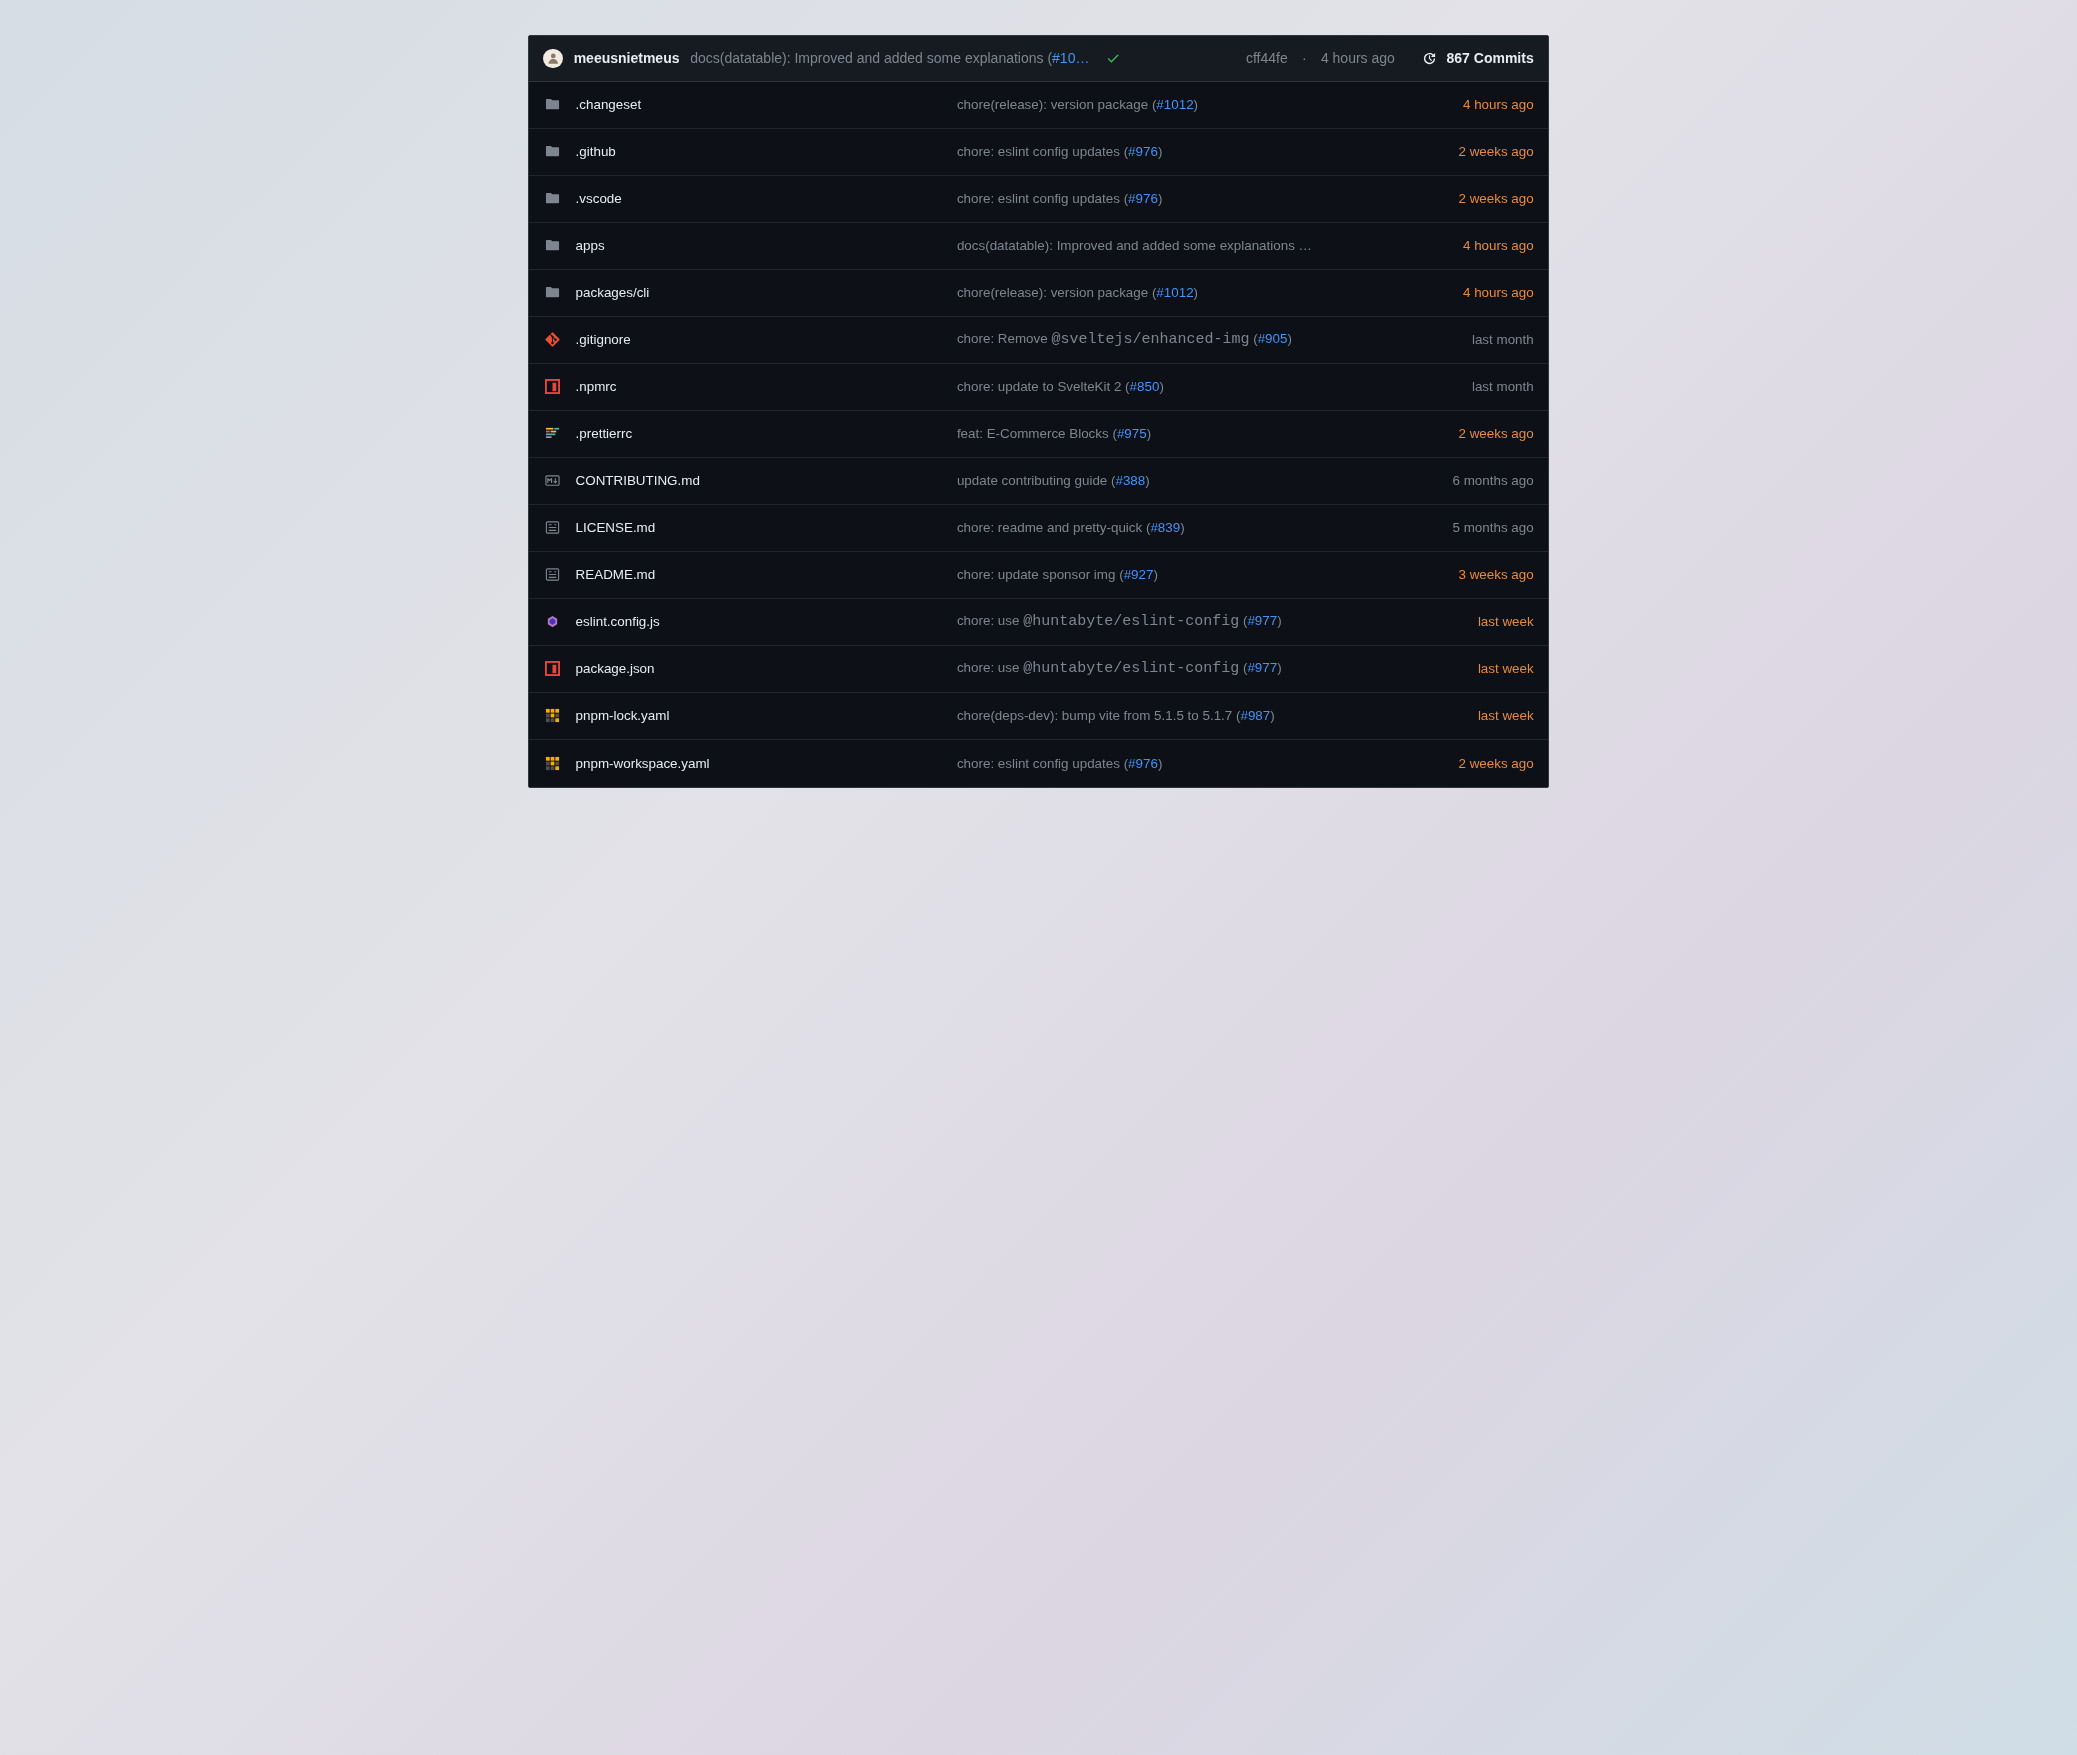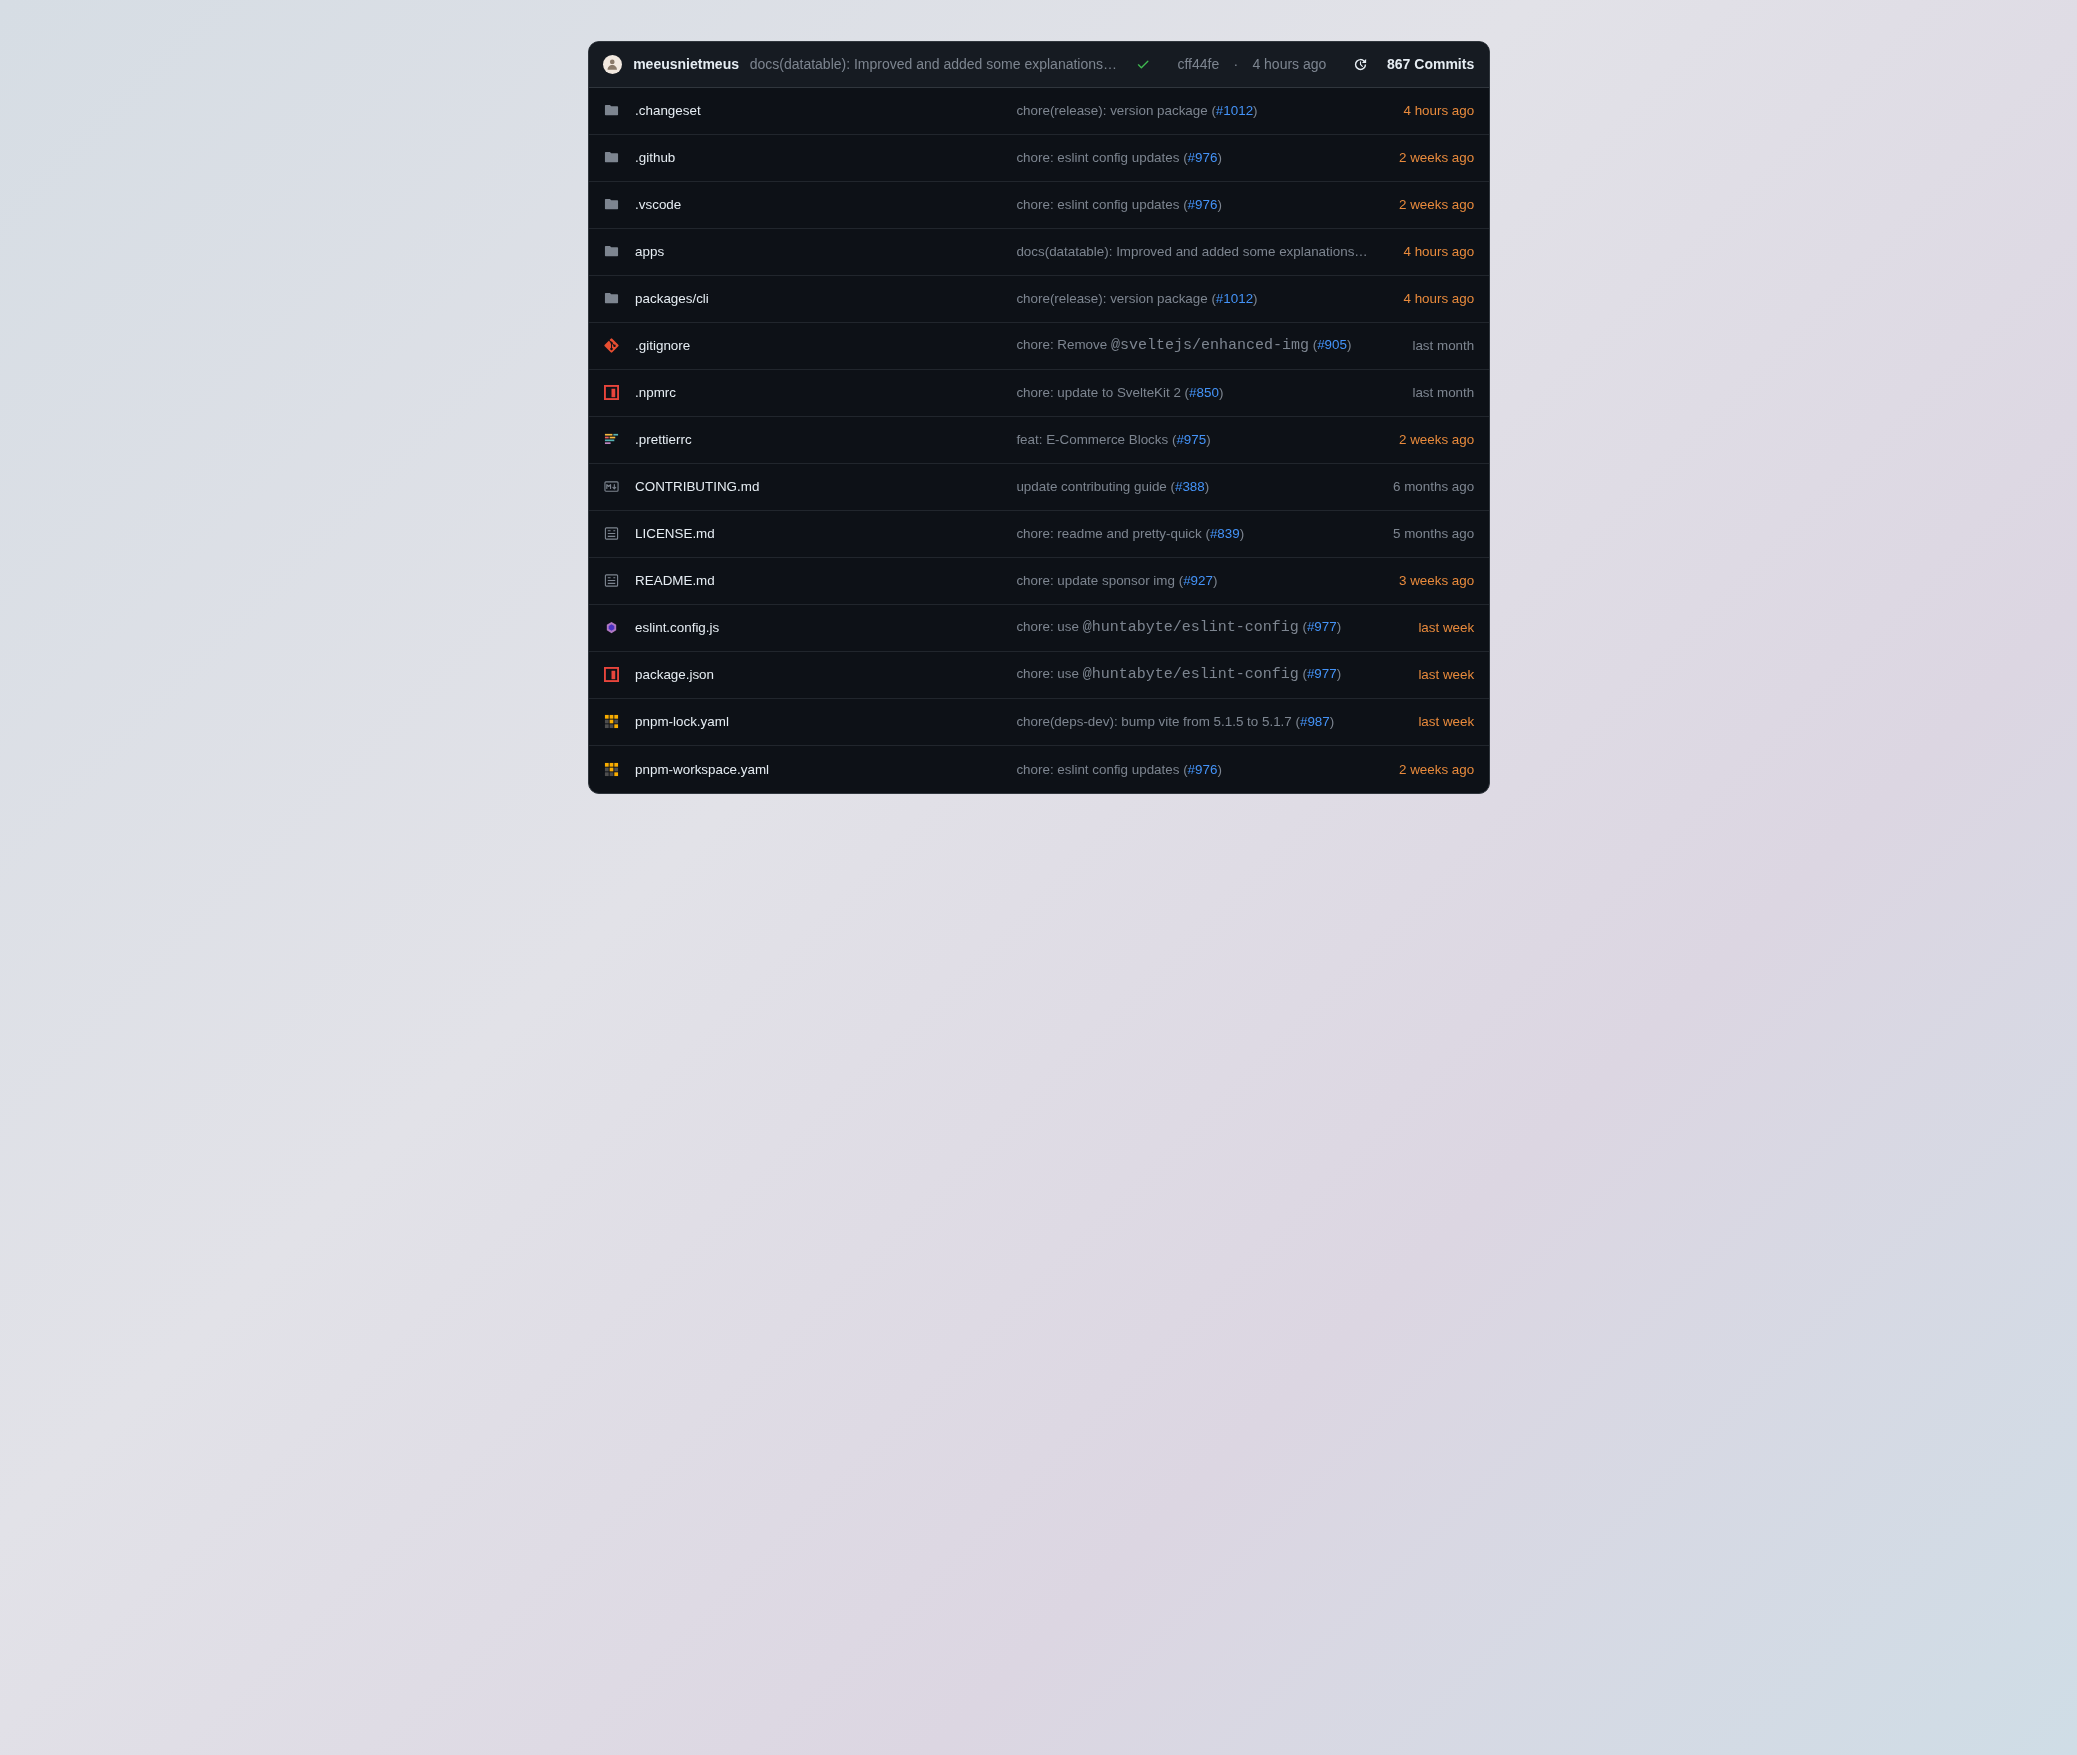--- a/index.html
+++ b/index.html
@@ -14,25 +14,25 @@
   }
   *{box-sizing:border-box;margin:0;padding:0;}
   html,body{height:100%;}
   body{
     font-family:-apple-system,BlinkMacSystemFont,"Segoe UI",Helvetica,Arial,sans-serif;
     background:linear-gradient(135deg,#d6dde4 0%,#e2e2e8 40%,#dcd6e2 70%,#cfdde6 100%);
     padding:25px;
     font-size:14px;
   }
   .box{
-    width:902px;
-    margin:16px auto;
+    width:1021px;
+    margin:10px auto;
     background:var(--bg);
     border:0.9px solid var(--border);
-    border-radius:11px;
+    border-radius:2px;
     overflow:hidden;
   }
   .header{
     display:flex;
     align-items:center;
     gap:10.7px;
     padding:12.5px 14.3px;
     background:#161b22;
     border-bottom:0.9px solid var(--border);
     white-space:nowrap;
@@ -44,21 +44,21 @@
     display:flex;align-items:center;justify-content:center;
   }
   .author{color:var(--text);font-weight:600;}
   .commit-msg{color:var(--muted);overflow:hidden;text-overflow:ellipsis;flex:0 1 auto;}
   .commit-msg .pr{color:var(--link);}
   .check{color:#3fb950;flex:none;padding:0 5.4px;}
   .spacer{flex:1;}
   .sha{color:var(--muted);flex:none;}
   .dot{color:var(--muted);padding:0 3.6px;}
   .header-time{color:var(--muted);flex:none;}
-  .commits{display:flex;align-items:center;gap:19px;color:var(--text);font-weight:600;flex:none;margin-left:16px;}
+  .commits{display:flex;align-items:center;gap:10px;color:var(--text);font-weight:600;flex:none;margin-left:16px;}
 
   .rows{}
   .row{
     display:flex;align-items:center;
     height:var(--row-h);
     padding:0 14.3px;
     border-bottom:0.9px solid #21262d;
     gap:14.3px;
     white-space:nowrap;
     font-size:13.4px;

